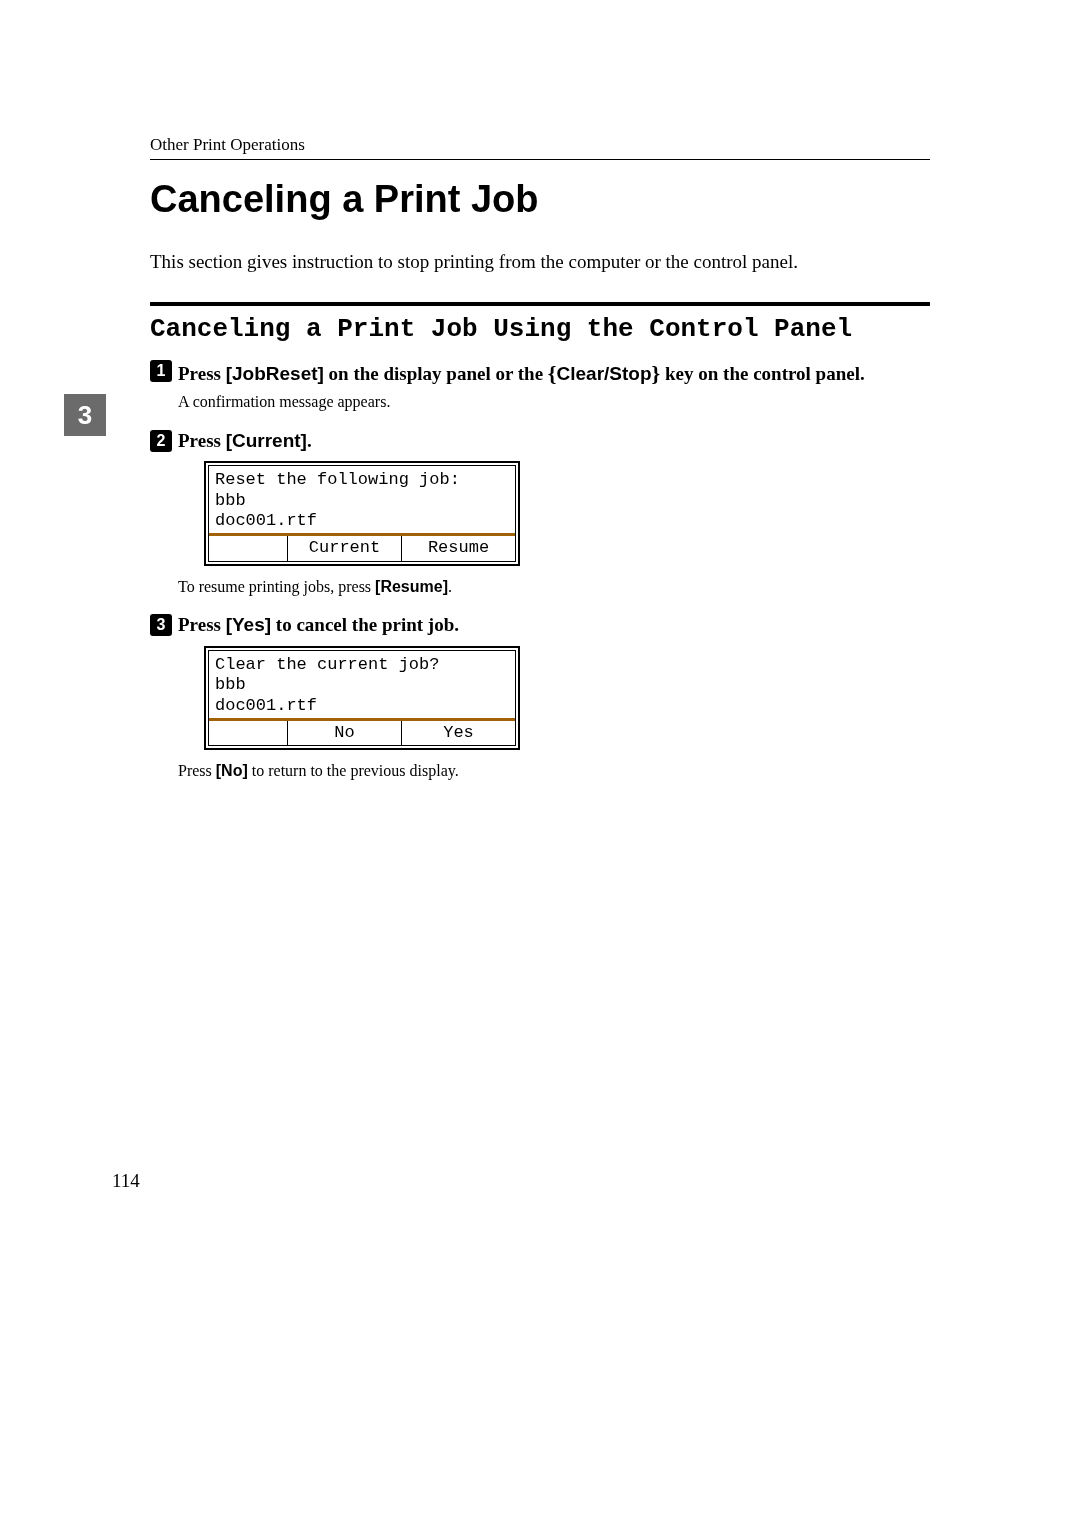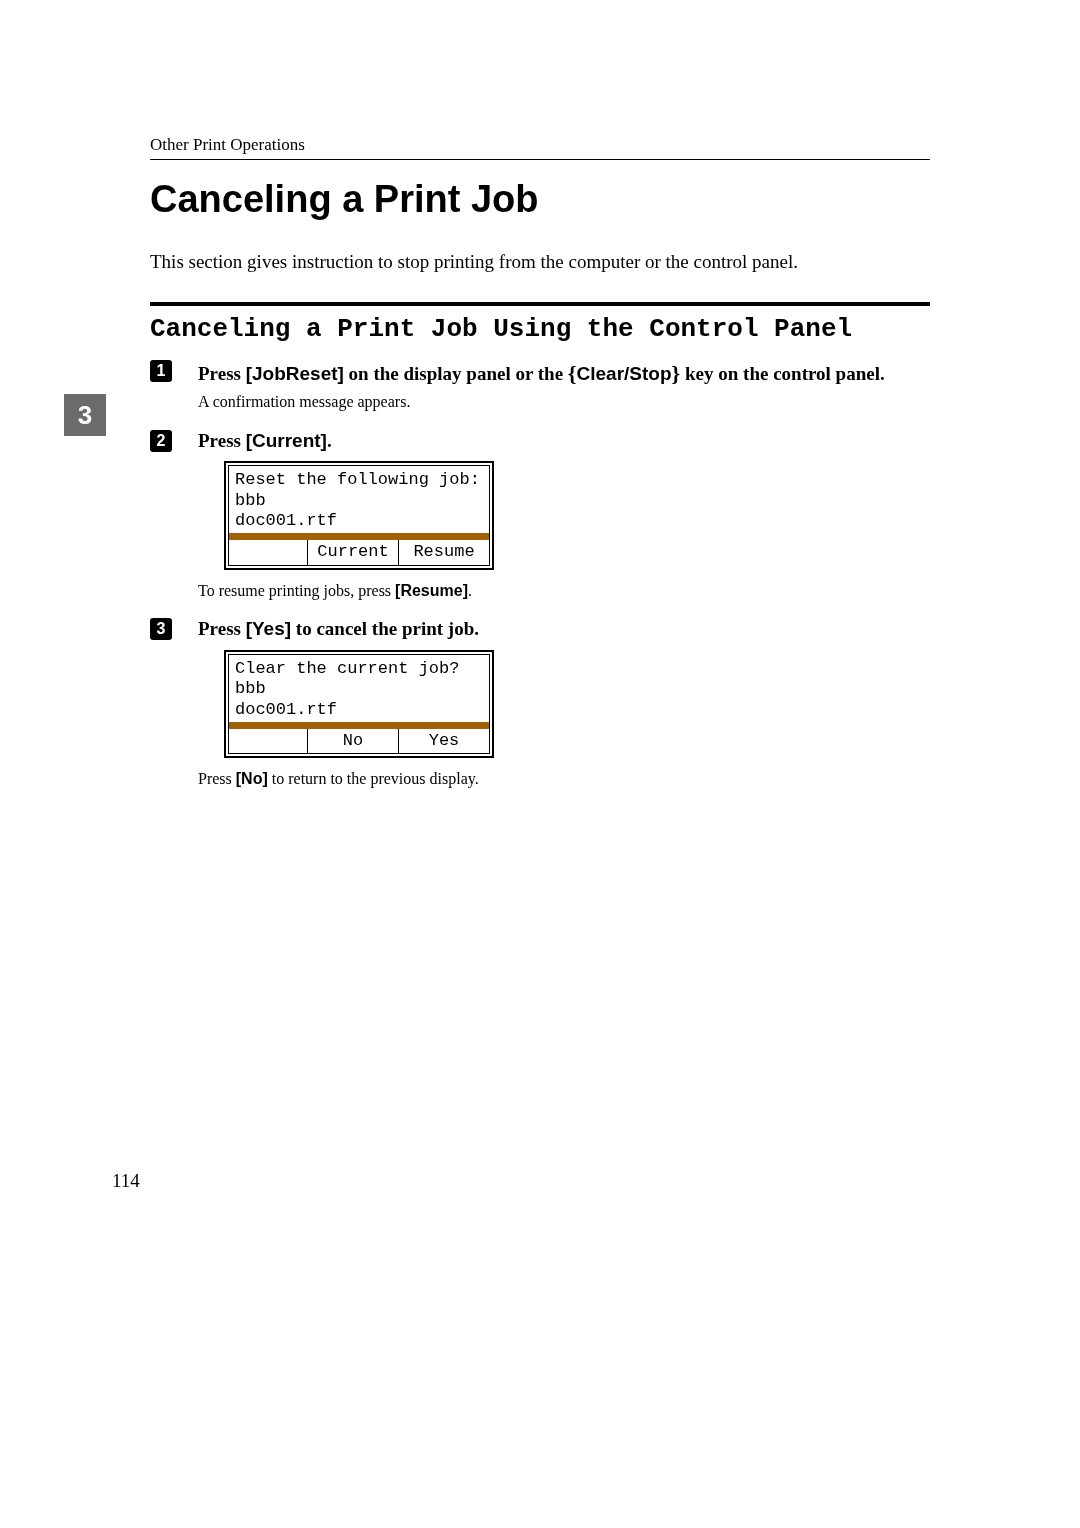--- a/index.html
+++ b/index.html
@@ -81,21 +81,20 @@
     font-weight: bold;
     font-size: 16px;
     display: flex;
     align-items: center;
     justify-content: center;
     flex-shrink: 0;
     margin-top: 2px;
   }
   .step-content {
     flex: 1;
-    margin-left: 20px;
   }
   .step-bold {
     font-family: Georgia, serif;
     font-weight: bold;
     font-size: 19px;
     line-height: 1.35;
   }
   .step-text {
     font-family: Georgia, serif;
     font-size: 16px;
@@ -110,37 +109,37 @@
   .bracket {
     font-family: Georgia, serif;
     font-weight: bold;
     font-size: 22px;
     position: relative;
     top: 1px;
   }
   .panel {
     margin: 8px 0 10px 26px;
     border: 2px solid #000;
-    width: 270px;
+    width: 316px;
     font-family: 'Courier New', monospace;
     font-size: 17px;
     line-height: 1.2;
     box-sizing: border-box;
     position: relative;
   }
   .panel-inner {
     border: 1px solid #000;
     margin: 2px;
   }
   .panel-text {
     padding: 4px 6px 2px 6px;
   }
   .panel-buttons {
     display: flex;
-    border-top: 7px solid #a16207;
+    border-top: 3px solid #a16207;
   }
   .panel-blank {
     width: 78px;
     border-right: 1px solid #000;
     background: #fff;
   }
   .panel-btn {
     flex: 1;
     text-align: center;
     padding: 2px 0;

